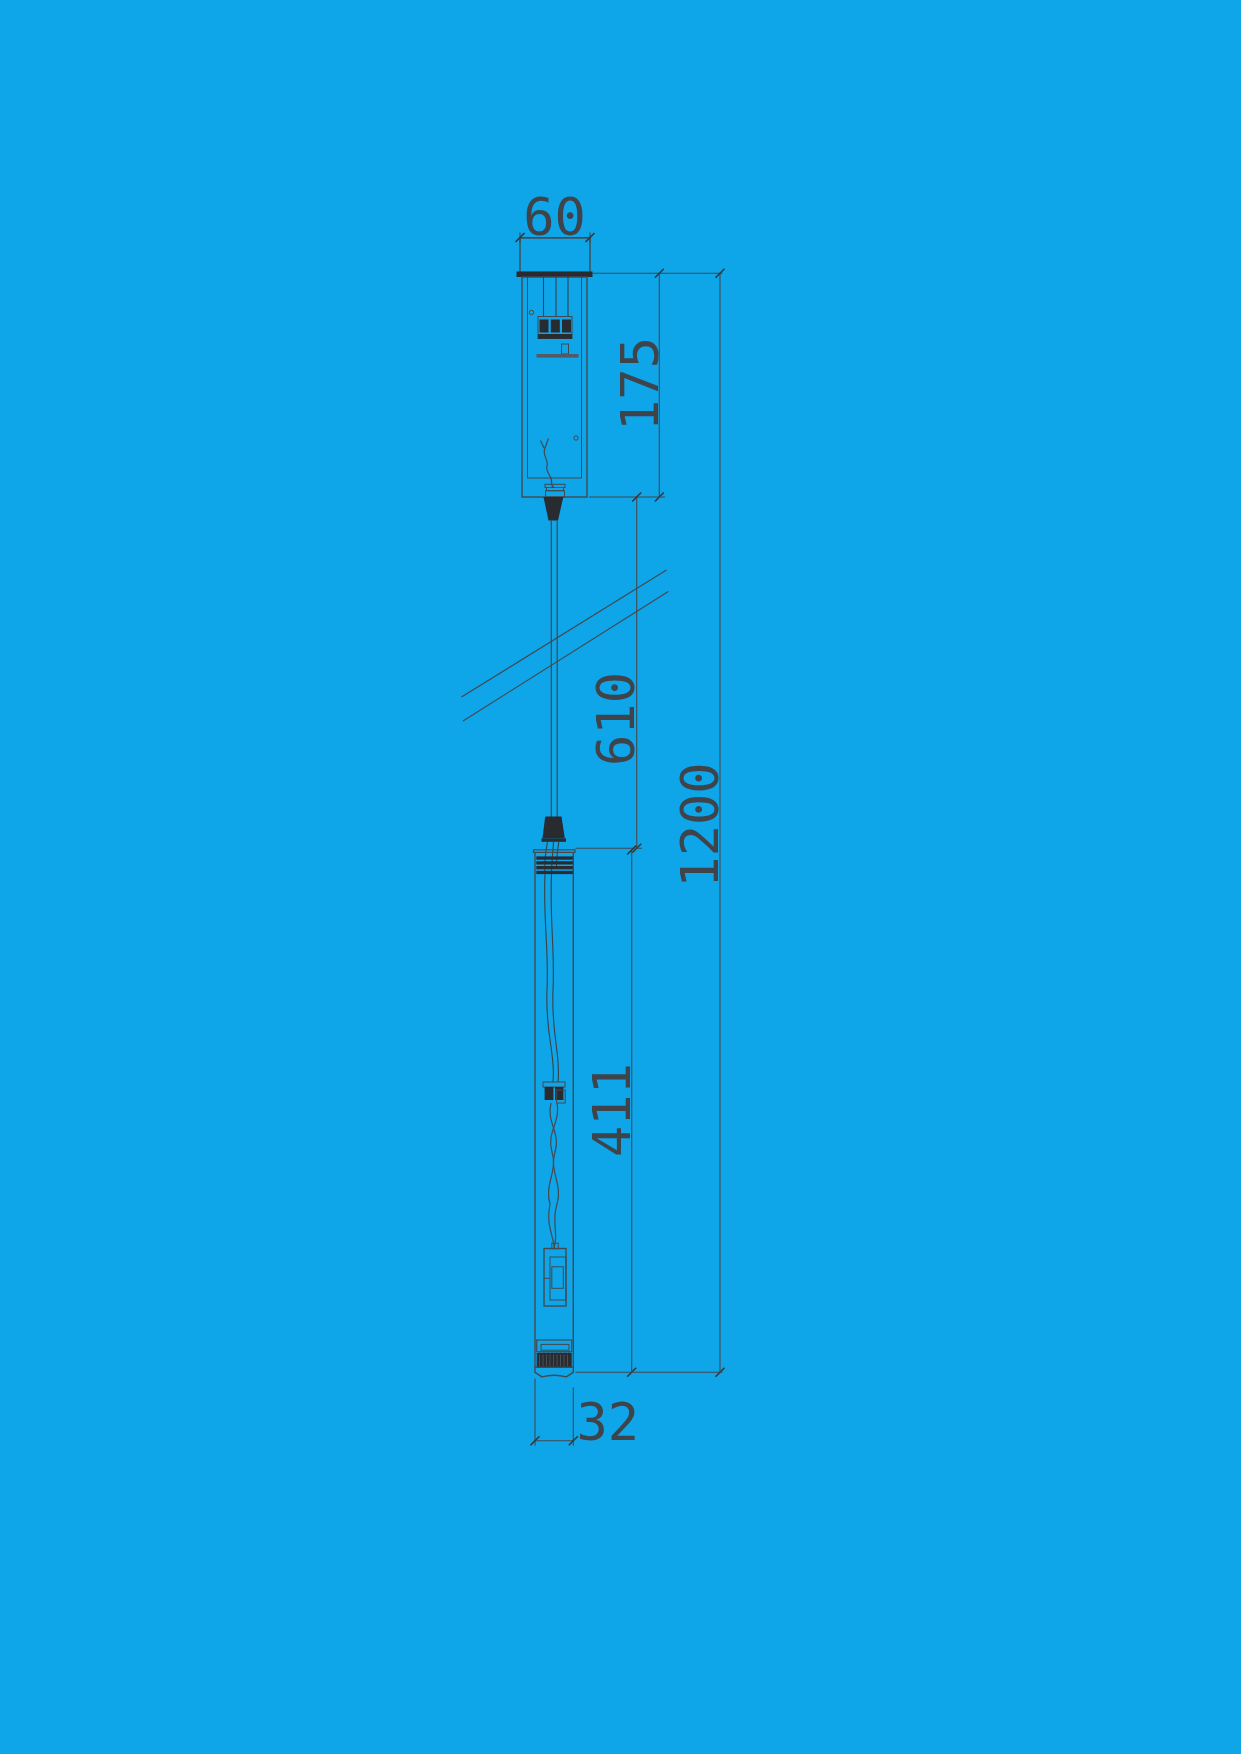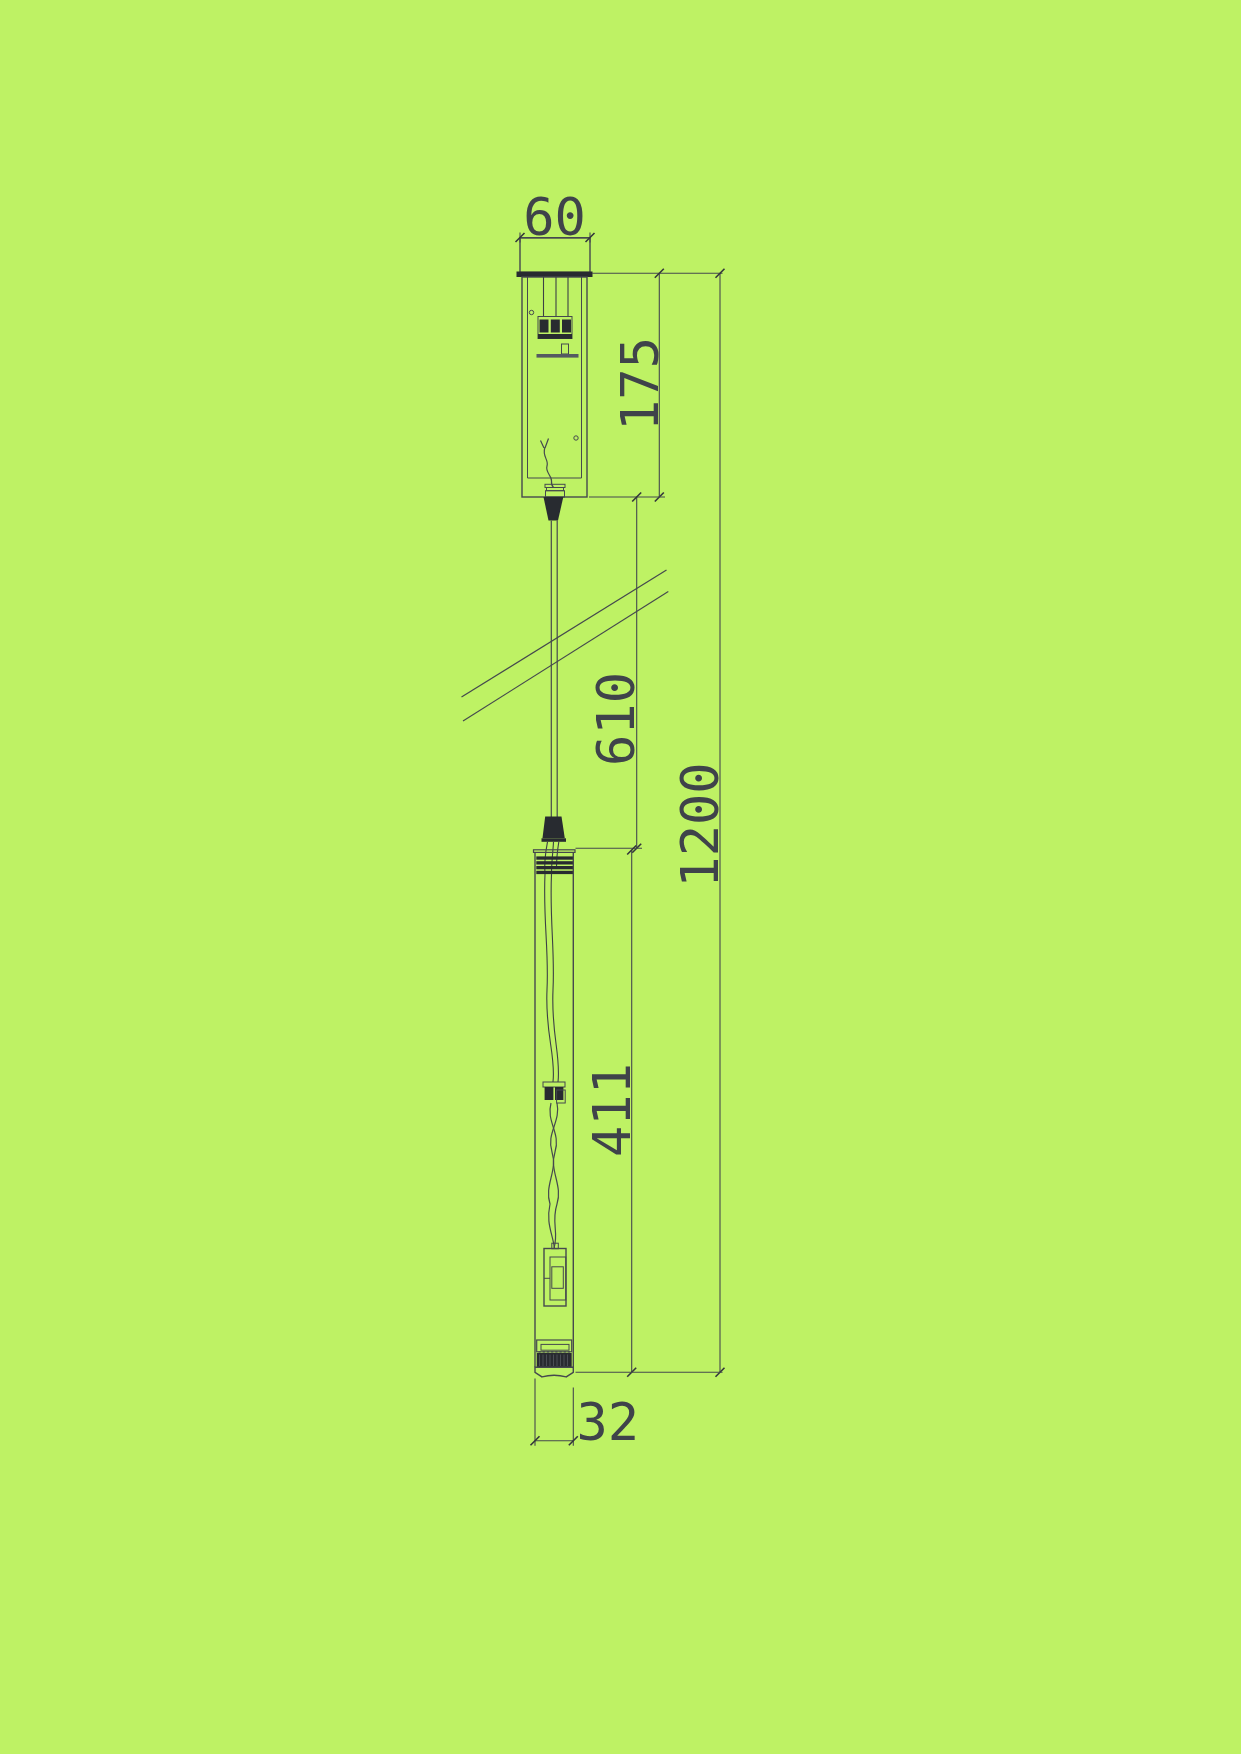--- a/index.html
+++ b/index.html
@@ -4,21 +4,21 @@
 <style>
   html, body {
     margin: 0;
     padding: 0;
     background: #ffffff;
   }
   .sheet {
     position: relative;
     width: 1241px;
     height: 1754px;
-    background: #bef264;
+    background: #0ea5e9;
     overflow: hidden;
     font-family: "DejaVu Sans Mono", "Liberation Mono", monospace;
   }
   svg { display: block; }
   .ln   { stroke: #45494e; stroke-width: 1.4; fill: none; }
   .ln-thin { stroke: #45494e; stroke-width: 1; fill: none; }
   .ln-med  { stroke: #45494e; stroke-width: 1.2; fill: none; }
   .wire { stroke: #3c4045; stroke-width: 1.1; fill: none; }
   .dark { fill: #282b30; stroke: none; }
   .midgrey { fill: #545a61; stroke: none; }

